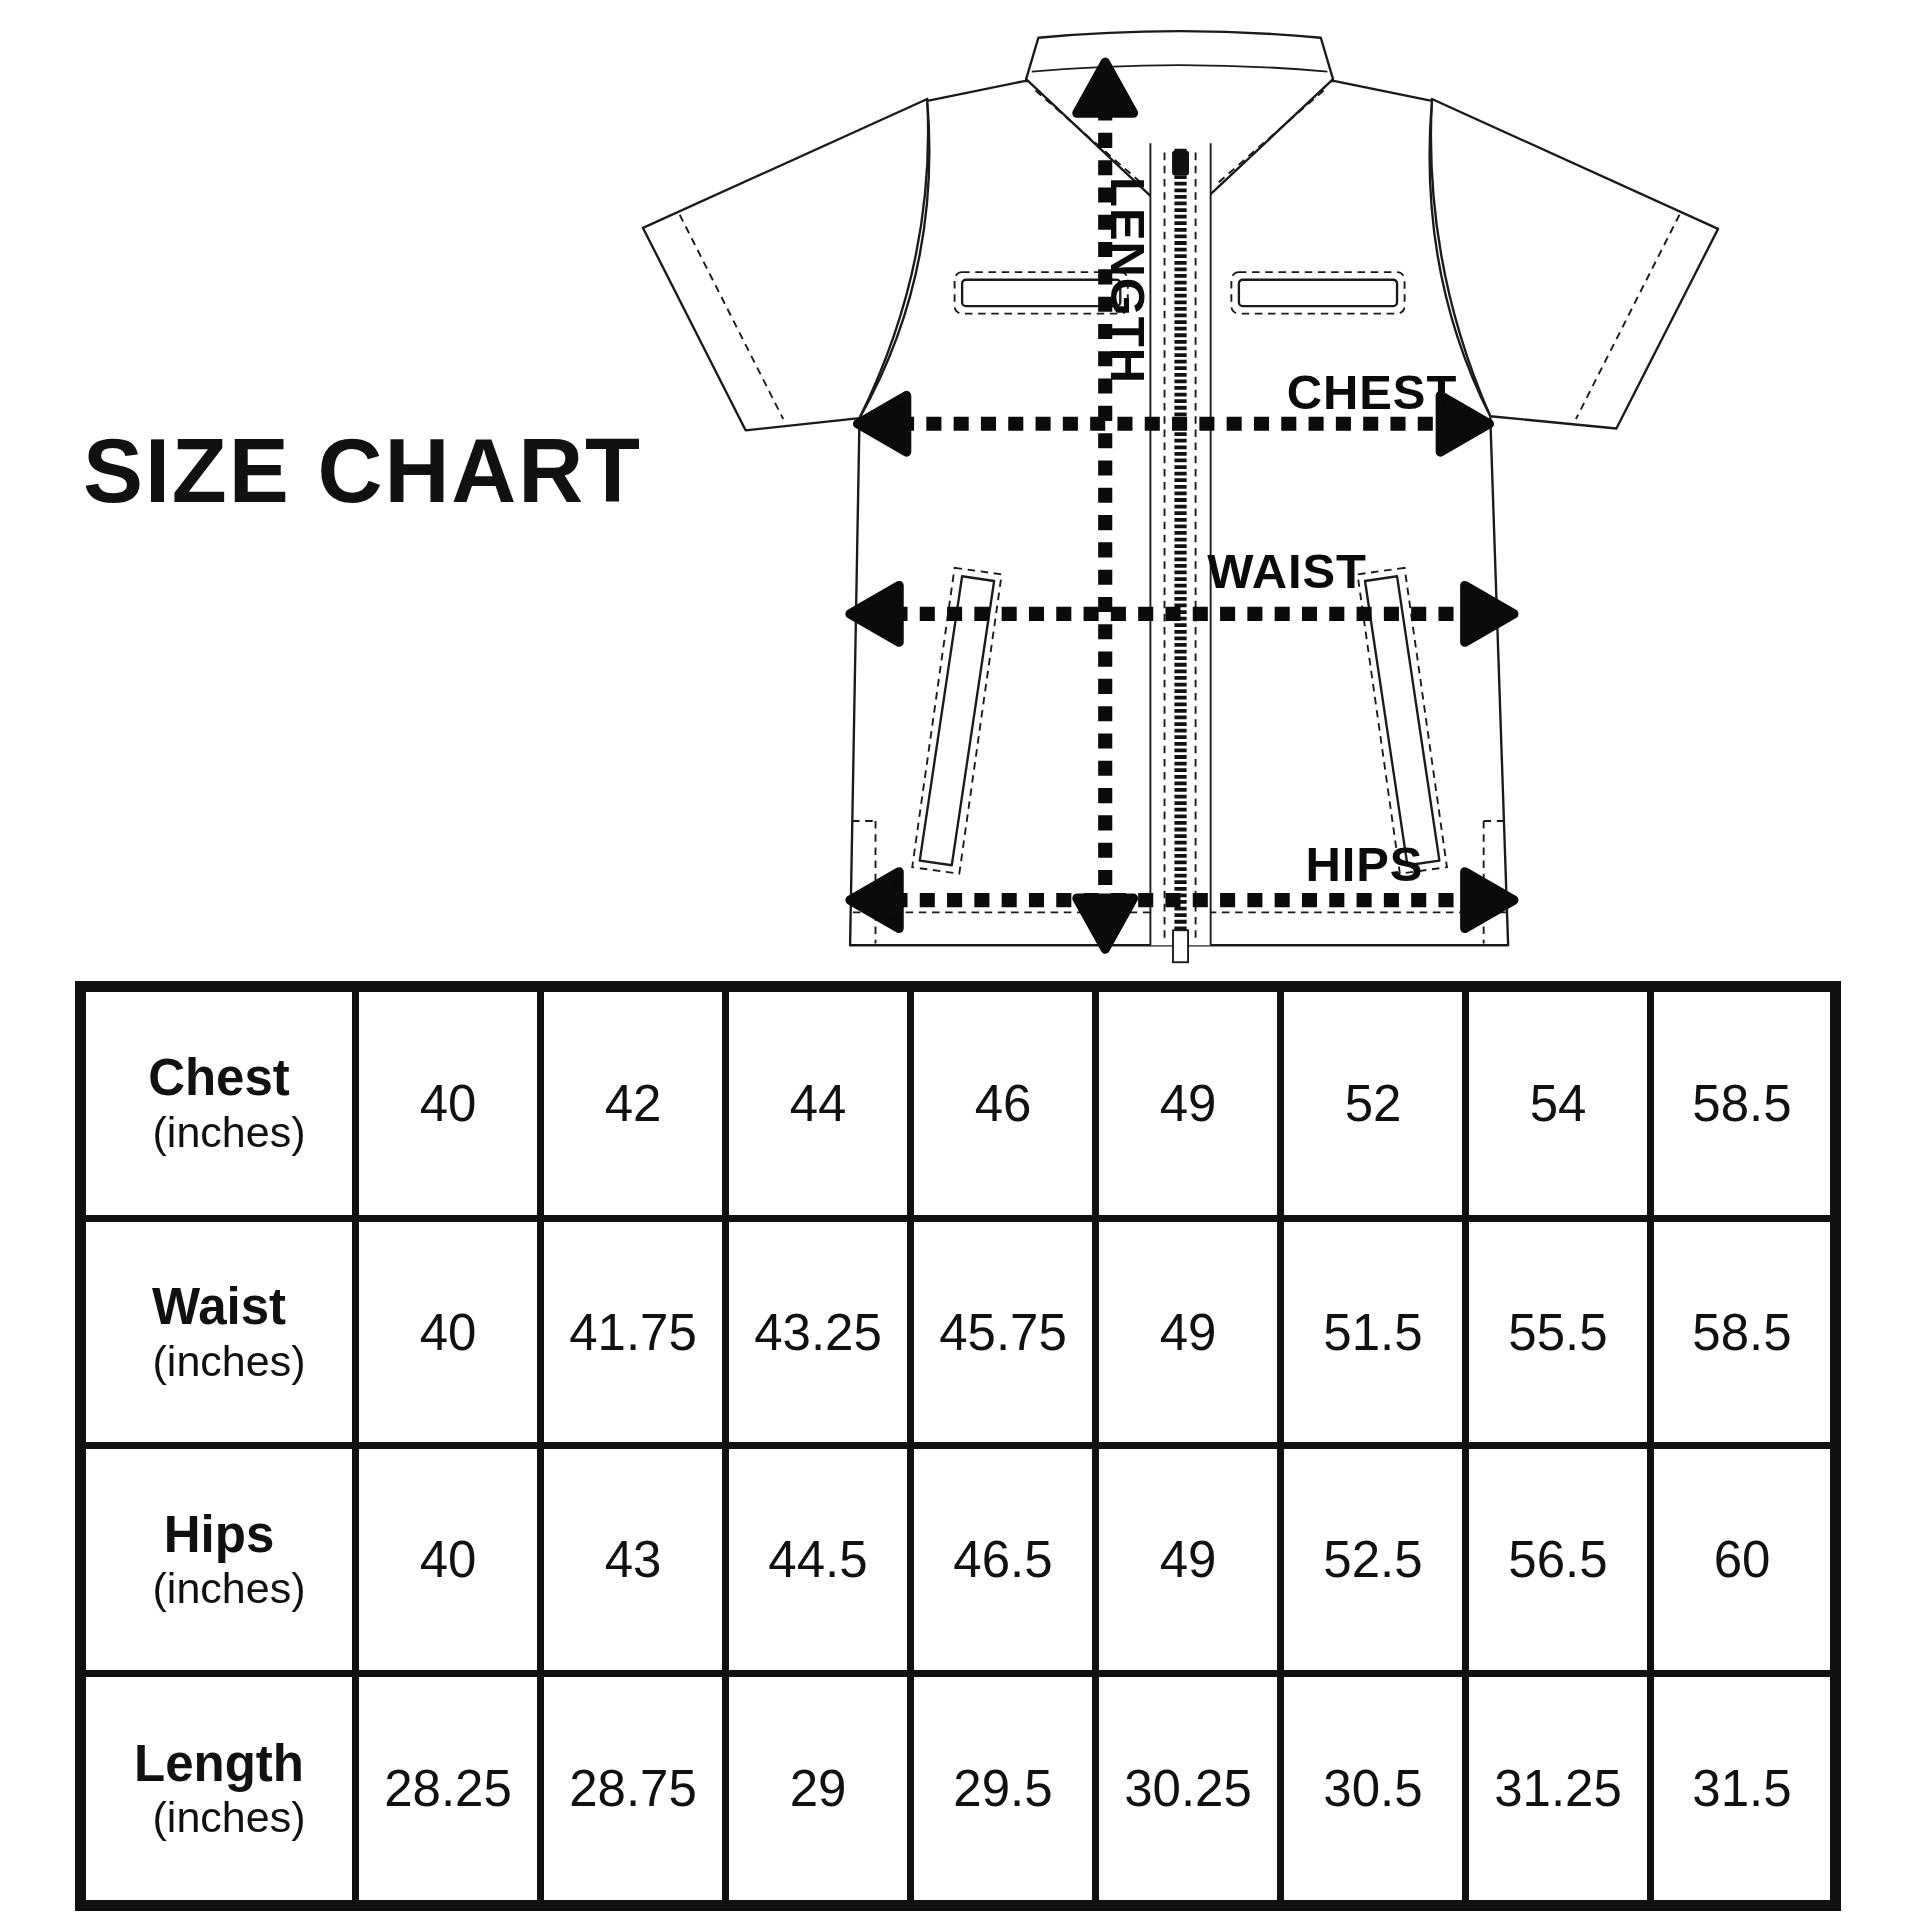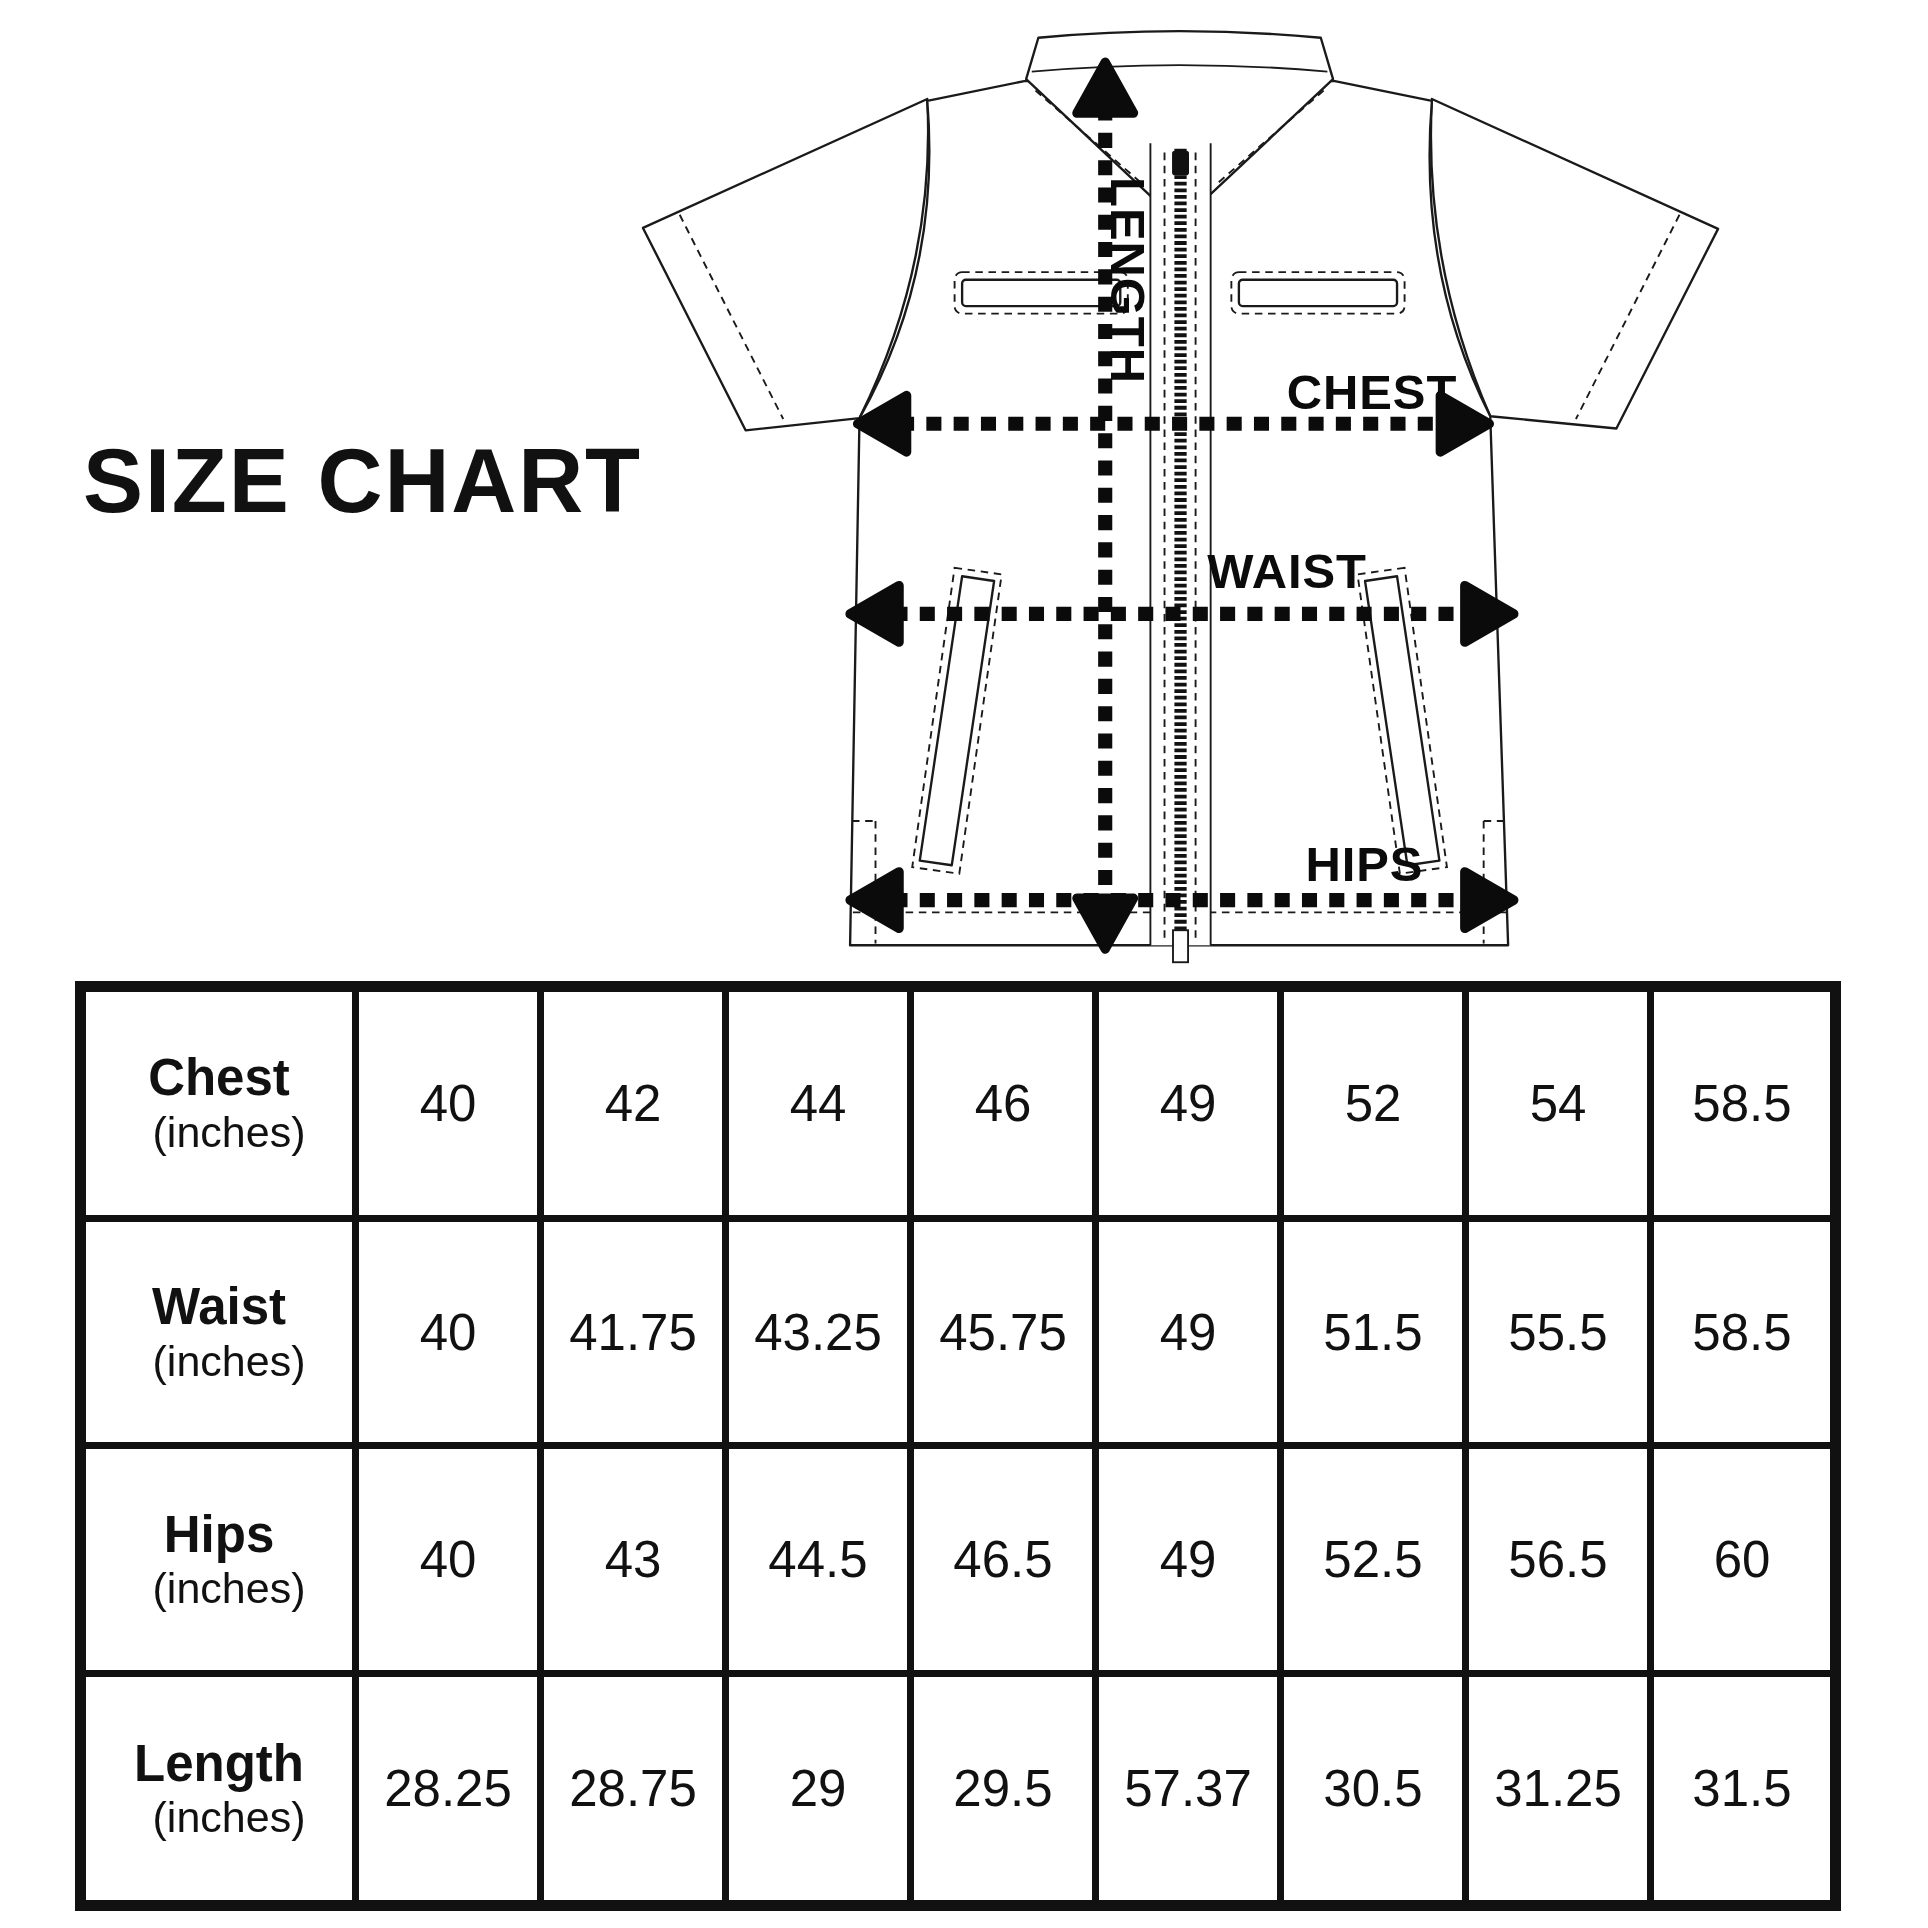--- a/index.html
+++ b/index.html
@@ -3,21 +3,21 @@
 <meta charset="utf-8">
 <style>
   html,body{margin:0;padding:0;background:#fff;}
   .canvas{
     position:relative;width:1928px;height:1928px;background:#ffffff;
     font-family:"Liberation Sans", sans-serif;color:#111;overflow:hidden;
   }
   
   .title-block{position:absolute;left:28px;top:422px;width:669px;text-align:center;line-height:1;}
   .title-line1{font-size:100px;font-weight:bold;letter-spacing:0.9px;margin:0 0 40px 0;}
-  .title-line2{font-size:90px;font-weight:bold;letter-spacing:1.9px;margin:14px;}
+  .title-line2{font-size:90px;font-weight:bold;letter-spacing:1.9px;margin:4px;}
   
   .diagram-svg{position:absolute;left:0;top:0;}
   .outline{fill:#ffffff;stroke:#1a1a1a;stroke-width:2.5;stroke-linejoin:round;}
   .seam{fill:none;stroke:#1a1a1a;stroke-width:2;}
   .stitch{fill:none;stroke:#1a1a1a;stroke-width:2;stroke-dasharray:8 6;}
   .measure{fill:none;stroke:#0b0b0b;stroke-width:15;stroke-dasharray:16 13;}
   .mhead{fill:#0b0b0b;stroke:#0b0b0b;stroke-width:10;stroke-linejoin:round;}
   .mlabel{font-family:"Liberation Sans", sans-serif;font-weight:bold;font-size:52px;fill:#0b0b0b;letter-spacing:1px;}
   
   .size-table{
@@ -178,21 +178,21 @@
     </tr>
     <tr>
       <td>
         <div class="rowlabel-main">Length</div>
         <div class="rowlabel-unit">(inches)</div>
       </td>
       <td class="value-cell">28.25</td>
       <td class="value-cell">28.75</td>
       <td class="value-cell">29</td>
       <td class="value-cell">29.5</td>
-      <td class="value-cell">57.37</td>
+      <td class="value-cell">30.25</td>
       <td class="value-cell">30.5</td>
       <td class="value-cell">31.25</td>
       <td class="value-cell">31.5</td>
     </tr>
   </tbody>
     </table>
 
 </div>
 
 

